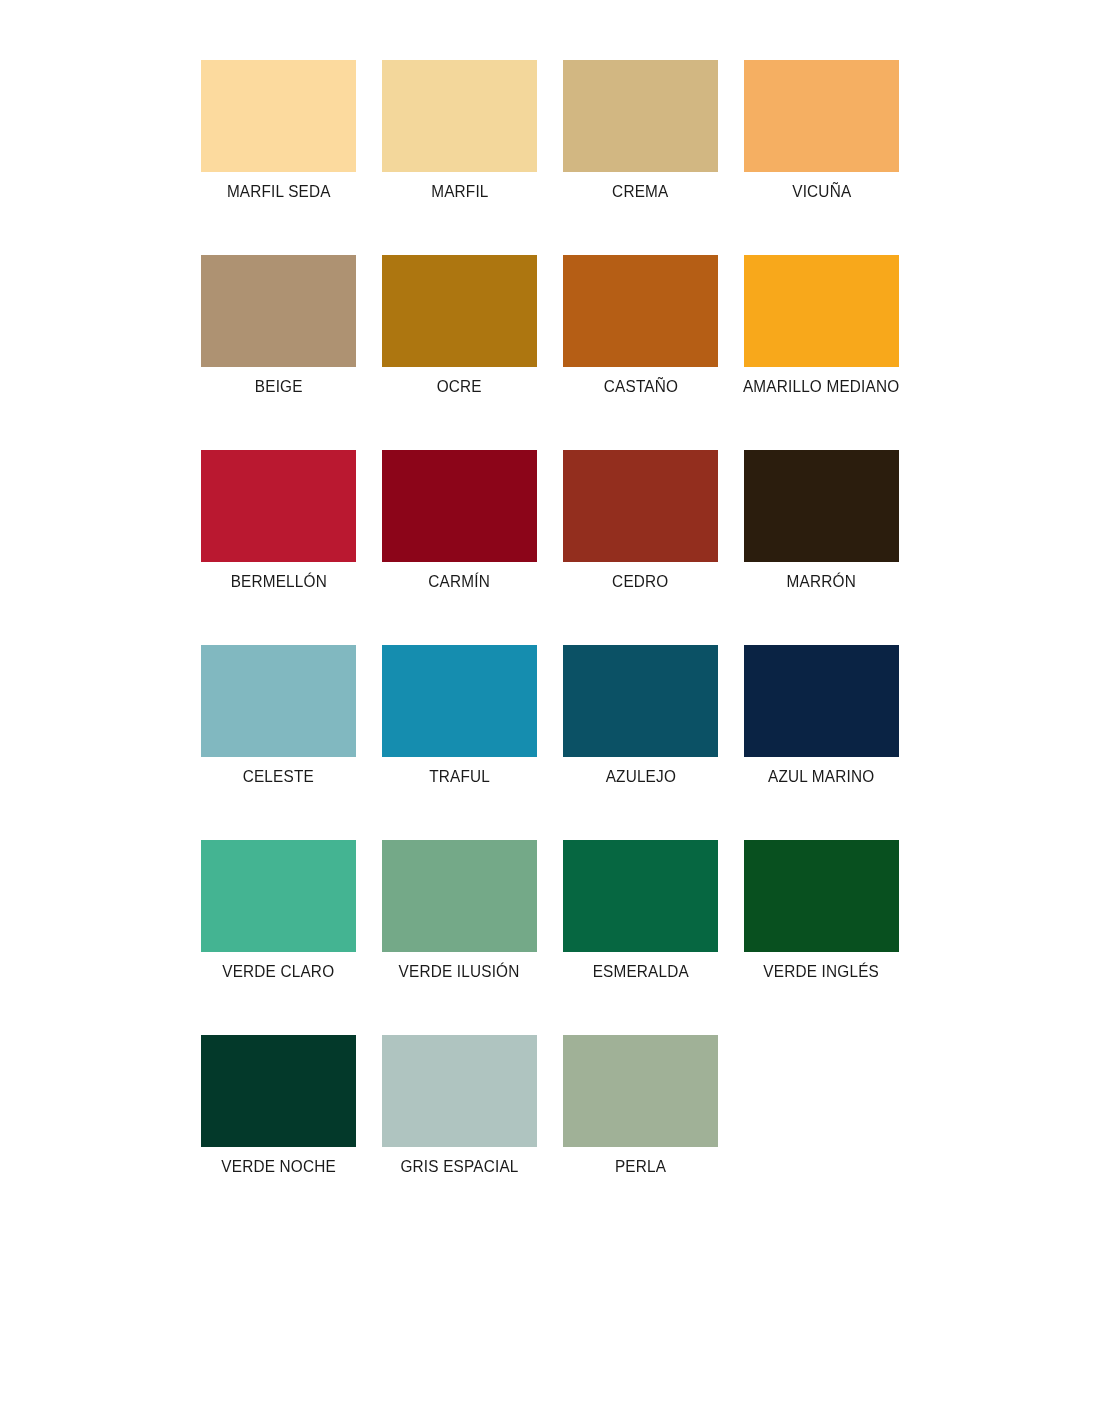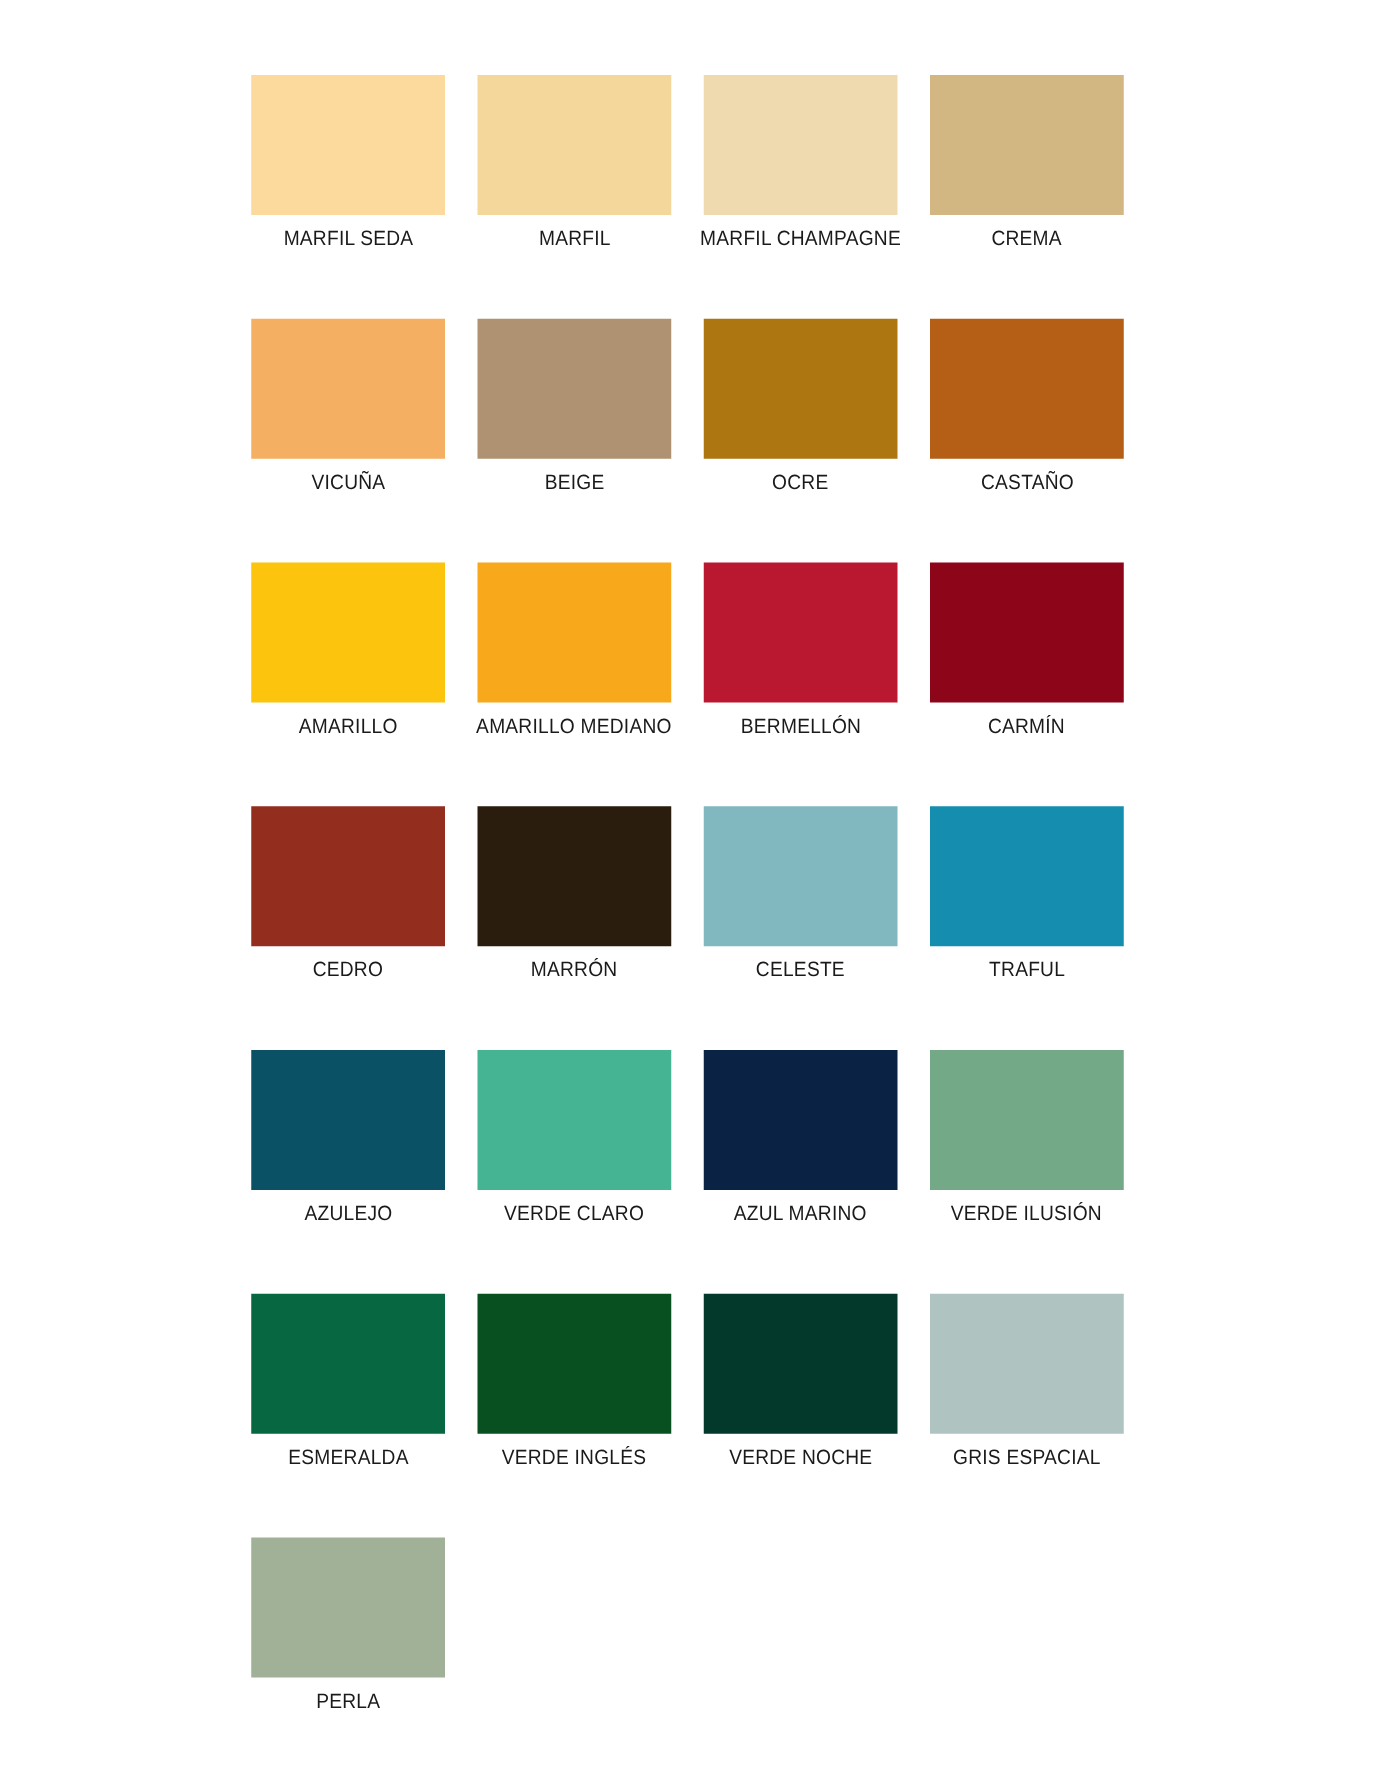--- a/index.html
+++ b/index.html
@@ -71,46 +71,38 @@
   <div id="swatch-grid">
       <div class="swatch-cell">
         <div class="swatch-chip" style="background-color: rgb(252, 218, 158);"></div>
         <div class="swatch-label" style="color: rgb(26, 26, 26);">MARFIL SEDA</div>
       </div>
       <div class="swatch-cell">
         <div class="swatch-chip" style="background-color: rgb(243, 215, 155);"></div>
         <div class="swatch-label" style="color: rgb(26, 26, 26);">MARFIL</div>
       </div>
       <div class="swatch-cell">
-        <div class="swatch-chip" style="background-color: rgb(239, 217, 174);"></div>
-        <div class="swatch-label" style="color: rgb(26, 26, 26);">MARFIL CHAMPAGNE</div>
-      </div>
-      <div class="swatch-cell">
         <div class="swatch-chip" style="background-color: rgb(210, 183, 130);"></div>
         <div class="swatch-label" style="color: rgb(26, 26, 26);">CREMA</div>
       </div>
       <div class="swatch-cell">
         <div class="swatch-chip" style="background-color: rgb(245, 175, 98);"></div>
         <div class="swatch-label" style="color: rgb(26, 26, 26);">VICUÑA</div>
       </div>
       <div class="swatch-cell">
         <div class="swatch-chip" style="background-color: rgb(174, 146, 114);"></div>
         <div class="swatch-label" style="color: rgb(26, 26, 26);">BEIGE</div>
       </div>
       <div class="swatch-cell">
         <div class="swatch-chip" style="background-color: rgb(173, 118, 16);"></div>
         <div class="swatch-label" style="color: rgb(26, 26, 26);">OCRE</div>
       </div>
       <div class="swatch-cell">
         <div class="swatch-chip" style="background-color: rgb(181, 94, 21);"></div>
         <div class="swatch-label" style="color: rgb(26, 26, 26);">CASTAÑO</div>
-      </div>
-      <div class="swatch-cell">
-        <div class="swatch-chip" style="background-color: rgb(252, 196, 13);"></div>
-        <div class="swatch-label" style="color: rgb(26, 26, 26);">AMARILLO</div>
       </div>
       <div class="swatch-cell">
         <div class="swatch-chip" style="background-color: rgb(248, 168, 27);"></div>
         <div class="swatch-label" style="color: rgb(26, 26, 26);">AMARILLO MEDIANO</div>
       </div>
       <div class="swatch-cell">
         <div class="swatch-chip" style="background-color: rgb(186, 24, 48);"></div>
         <div class="swatch-label" style="color: rgb(26, 26, 26);">BERMELLÓN</div>
       </div>
       <div class="swatch-cell">
@@ -131,26 +123,26 @@
       </div>
       <div class="swatch-cell">
         <div class="swatch-chip" style="background-color: rgb(21, 141, 175);"></div>
         <div class="swatch-label" style="color: rgb(26, 26, 26);">TRAFUL</div>
       </div>
       <div class="swatch-cell">
         <div class="swatch-chip" style="background-color: rgb(11, 81, 101);"></div>
         <div class="swatch-label" style="color: rgb(26, 26, 26);">AZULEJO</div>
       </div>
       <div class="swatch-cell">
+        <div class="swatch-chip" style="background-color: rgb(10, 35, 68);"></div>
+        <div class="swatch-label" style="color: rgb(26, 26, 26);">AZUL MARINO</div>
+      </div>
+      <div class="swatch-cell">
         <div class="swatch-chip" style="background-color: rgb(68, 180, 146);"></div>
         <div class="swatch-label" style="color: rgb(26, 26, 26);">VERDE CLARO</div>
-      </div>
-      <div class="swatch-cell">
-        <div class="swatch-chip" style="background-color: rgb(10, 35, 68);"></div>
-        <div class="swatch-label" style="color: rgb(26, 26, 26);">AZUL MARINO</div>
       </div>
       <div class="swatch-cell">
         <div class="swatch-chip" style="background-color: rgb(116, 169, 136);"></div>
         <div class="swatch-label" style="color: rgb(26, 26, 26);">VERDE ILUSIÓN</div>
       </div>
       <div class="swatch-cell">
         <div class="swatch-chip" style="background-color: rgb(6, 103, 65);"></div>
         <div class="swatch-label" style="color: rgb(26, 26, 26);">ESMERALDA</div>
       </div>
       <div class="swatch-cell">

